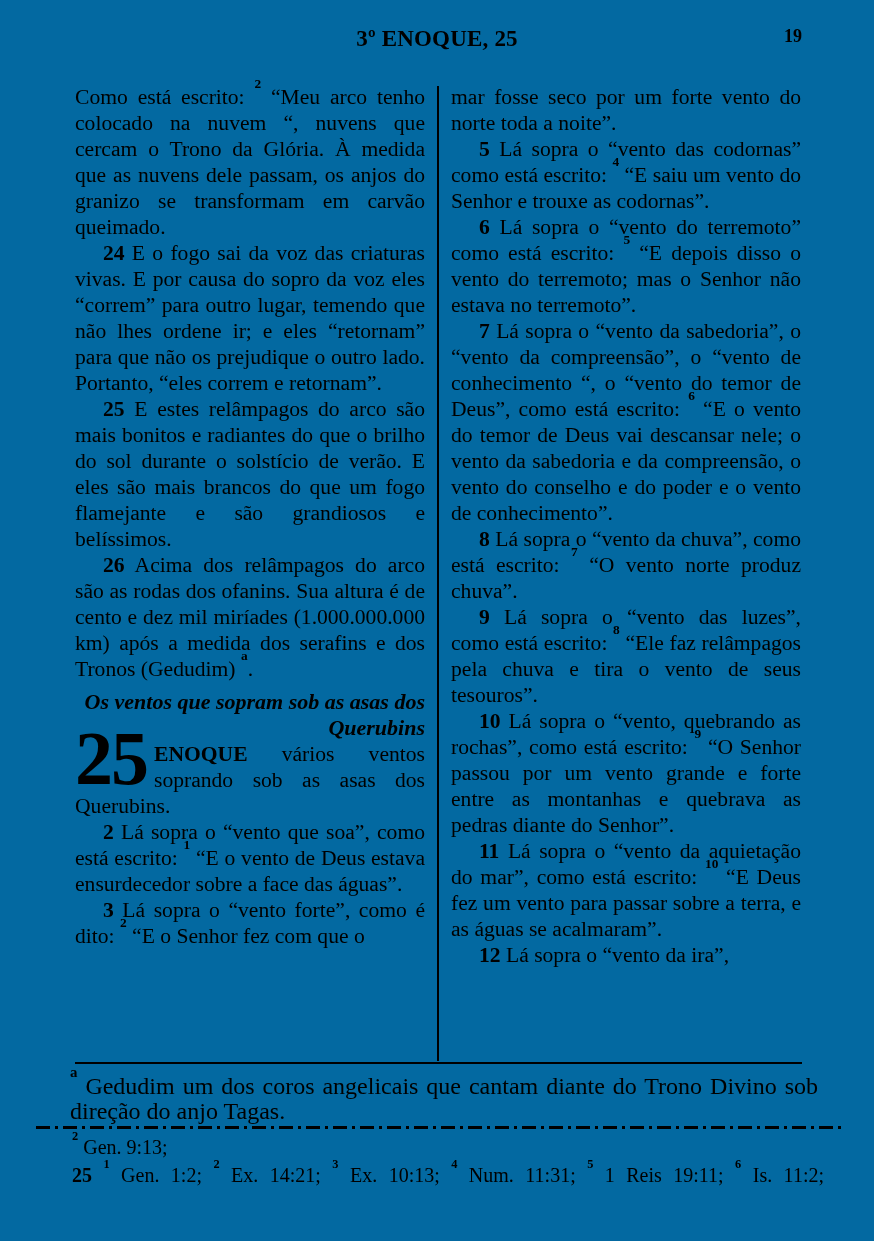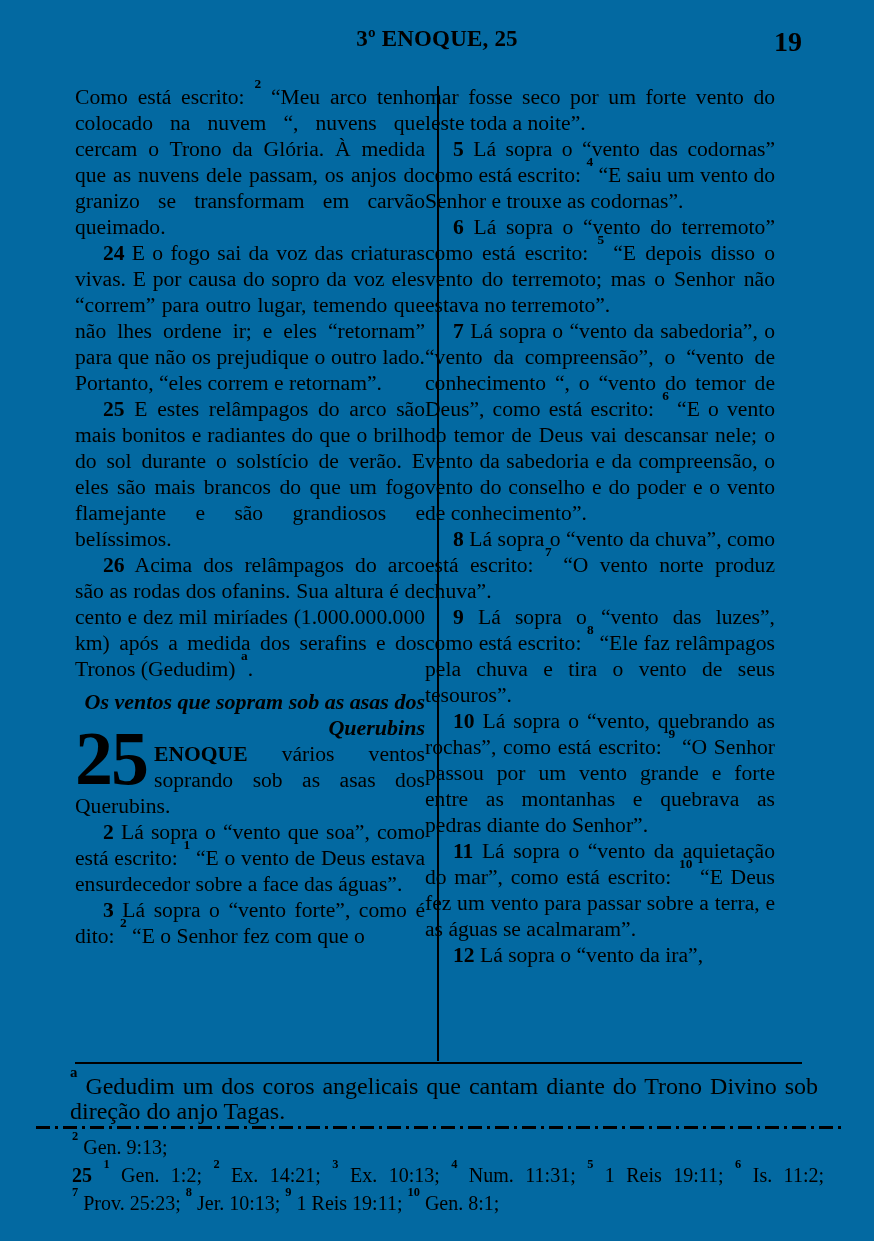--- a/index.html
+++ b/index.html
@@ -23,28 +23,29 @@
     text-align: center;
     font-weight: 700;
     font-size: 23px;
     letter-spacing: 0.2px;
   }
   .pagenum {
     position: absolute;
     top: 26px;
     right: 72px;
     font-weight: 700;
-    font-size: 28px;
+    font-size: 18px;
   }
   .columns {
     position: absolute;
     top: 84px;
     left: 75px;
     width: 726px;
     display: flex;
+    gap: 26px;
   }
   .col {
     width: 350px;
     font-size: 21.6px;
     line-height: 26px;
     text-align: justify;
   }
   .col p.body-para { text-indent: 28px; }
   .col p.no-indent { text-indent: 0; }
   .heading {
@@ -138,21 +139,21 @@
         <p class="body-para no-indent"><span>Como está escrito: </span><sup class="ref">2</sup><span> “Meu arco tenho colocado na nuvem “, nuvens que cercam o Trono da Glória. À medida que as nuvens dele passam, os anjos do granizo se transformam em carvão queimado.</span></p>
         <p class="body-para"><b class="verse">24</b><span> E o fogo sai da voz das criaturas vivas. E por causa do sopro da voz eles “correm” para outro lugar, temendo que não lhes ordene ir; e eles “retornam” para que não os prejudique o outro lado. Portanto, “eles correm e retornam”.</span></p>
         <p class="body-para"><b class="verse">25</b><span> E estes relâmpagos do arco são mais bonitos e radiantes do que o brilho do sol durante o solstício de verão. E eles são mais brancos do que um fogo flamejante e são grandiosos e belíssimos.</span></p>
         <p class="body-para"><b class="verse">26</b><span> Acima dos relâmpagos do arco são as rodas dos ofanins. Sua altura é de cento e dez mil miríades (1.000.000.000 km) após a medida dos serafins e dos Tronos (Gedudim) </span><sup class="ref">a</sup><span>.</span></p>
         <p class="heading">Os ventos que sopram sob as asas dos Querubins</p>
         <p class="chapter-start"><span class="dropcap">25</span><b class="verse">ENOQUE</b><span> vários ventos soprando sob as asas dos Querubins.</span></p>
         <p class="body-para"><b class="verse">2</b><span> Lá sopra o “vento que soa”, como está escrito: </span><sup class="ref">1</sup><span> “E o vento de Deus estava ensurdecedor sobre a face das águas”.</span></p>
         <p class="body-para"><b class="verse">3</b><span> Lá sopra o “vento forte”, como é dito: </span><sup class="ref">2</sup><span> “E o Senhor fez com que o</span></p>
       </div>
     <div class="col">
-        <p class="body-para no-indent"><span>mar fosse seco por um forte vento do leste toda a noite”.</span></p>
+        <p class="body-para no-indent"><span>mar fosse seco por um forte vento do norte toda a noite”.</span></p>
         <p class="body-para"><b class="verse">5</b><span> Lá sopra o “vento das codornas” como está escrito: </span><sup class="ref">4</sup><span> “E saiu um vento do Senhor e trouxe as codornas”.</span></p>
         <p class="body-para"><b class="verse">6</b><span> Lá sopra o “vento do terremoto” como está escrito: </span><sup class="ref">5</sup><span> “E depois disso o vento do terremoto; mas o Senhor não estava no terremoto”.</span></p>
         <p class="body-para"><b class="verse">7</b><span> Lá sopra o “vento da sabedoria”, o “vento da compreensão”, o “vento de conhecimento “, o “vento do temor de Deus”, como está escrito: </span><sup class="ref">6</sup><span> “E o vento do temor de Deus vai descansar nele; o vento da sabedoria e da compreensão, o vento do conselho e do poder e o vento de conhecimento”.</span></p>
         <p class="body-para"><b class="verse">8</b><span> Lá sopra o “vento da chuva”, como está escrito: </span><sup class="ref">7</sup><span> “O vento norte produz chuva”.</span></p>
         <p class="body-para"><b class="verse">9</b><span> Lá sopra o “vento das luzes”, como está escrito: </span><sup class="ref">8</sup><span> “Ele faz relâmpagos pela chuva e tira o vento de seus tesouros”.</span></p>
         <p class="body-para"><b class="verse">10</b><span> Lá sopra o “vento, quebrando as rochas”, como está escrito: </span><sup class="ref">9</sup><span> “O Senhor passou por um vento grande e forte entre as montanhas e quebrava as pedras diante do Senhor”.</span></p>
         <p class="body-para"><b class="verse">11</b><span> Lá sopra o “vento da aquietação do mar”, como está escrito: </span><sup class="ref">10</sup><span> “E Deus fez um vento para passar sobre a terra, e as águas se acalmaram”.</span></p>
         <p class="body-para"><b class="verse">12</b><span> Lá sopra o “vento da ira”,</span></p>
       </div>
   </div>
@@ -161,16 +162,15 @@
 
   <div class="footnote-rule"></div>
 
   <p class="footnote"><sup class="ref">a</sup><span> Gedudim um dos coros angelicais que cantam diante do Trono Divino sob direção do anjo Tagas.</span></p>
 
   <div class="dashdot"></div>
 
   <div class="refs">
     <p class="ref-line"><sup class="ref">2</sup><span> Gen. 9:13;</span></p>
     <p class="ref-line justify-last"><b class="verse">25</b><span> </span><sup class="ref">1</sup><span> Gen. 1:2; </span><sup class="ref">2</sup><span> Ex. 14:21; </span><sup class="ref">3</sup><span> Ex. 10:13; </span><sup class="ref">4</sup><span> Num. 11:31; </span><sup class="ref">5</sup><span> 1 Reis 19:11; </span><sup class="ref">6</sup><span> Is. 11:2;</span></p>
-    <p class="ref-line"><sup class="ref">7</sup><span> Prov. 25:23; </span><sup class="ref">8</sup><span> Jer. 10:13; </span><sup class="ref">9</sup><span> 1 Reis 19:11; </span><sup class="ref">10</sup><span> Gen. 8:1;</span></p>
   </div>
 
 </div>
 
 </body></html>

